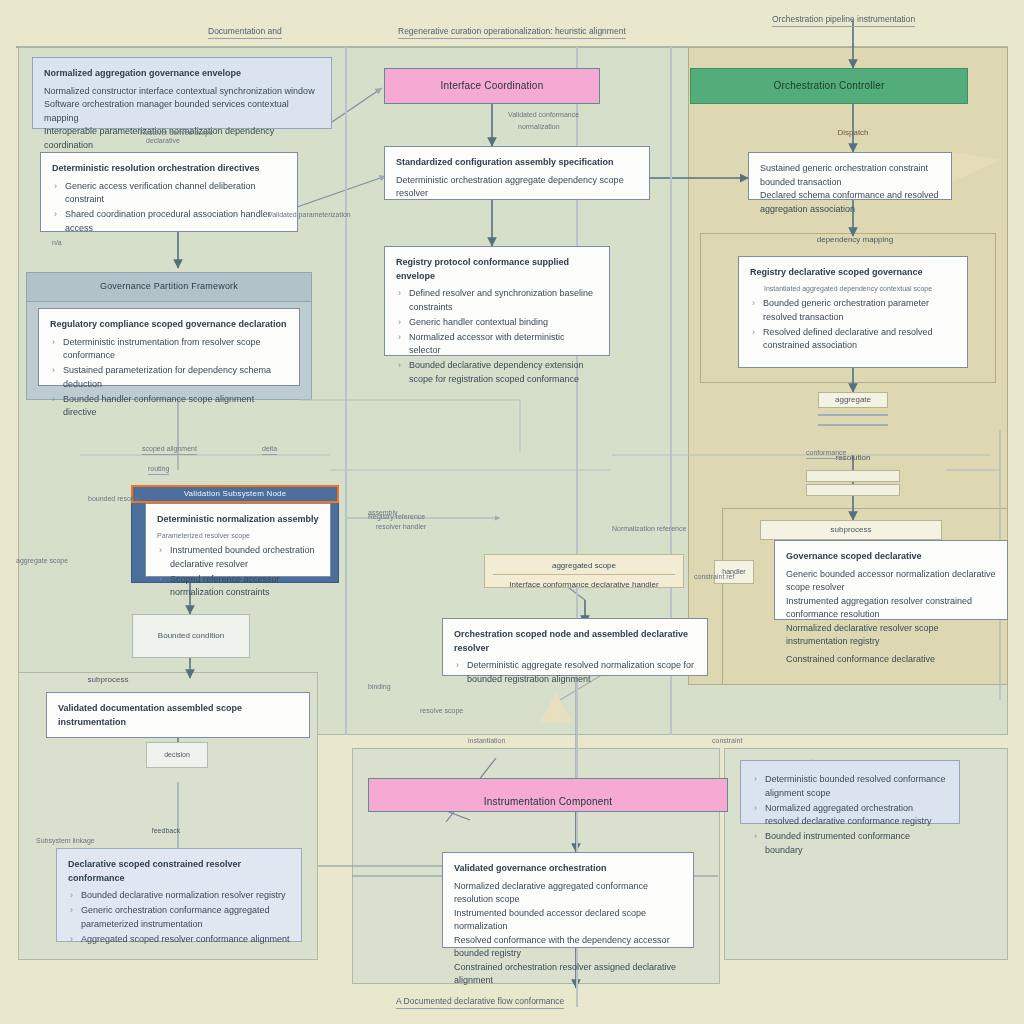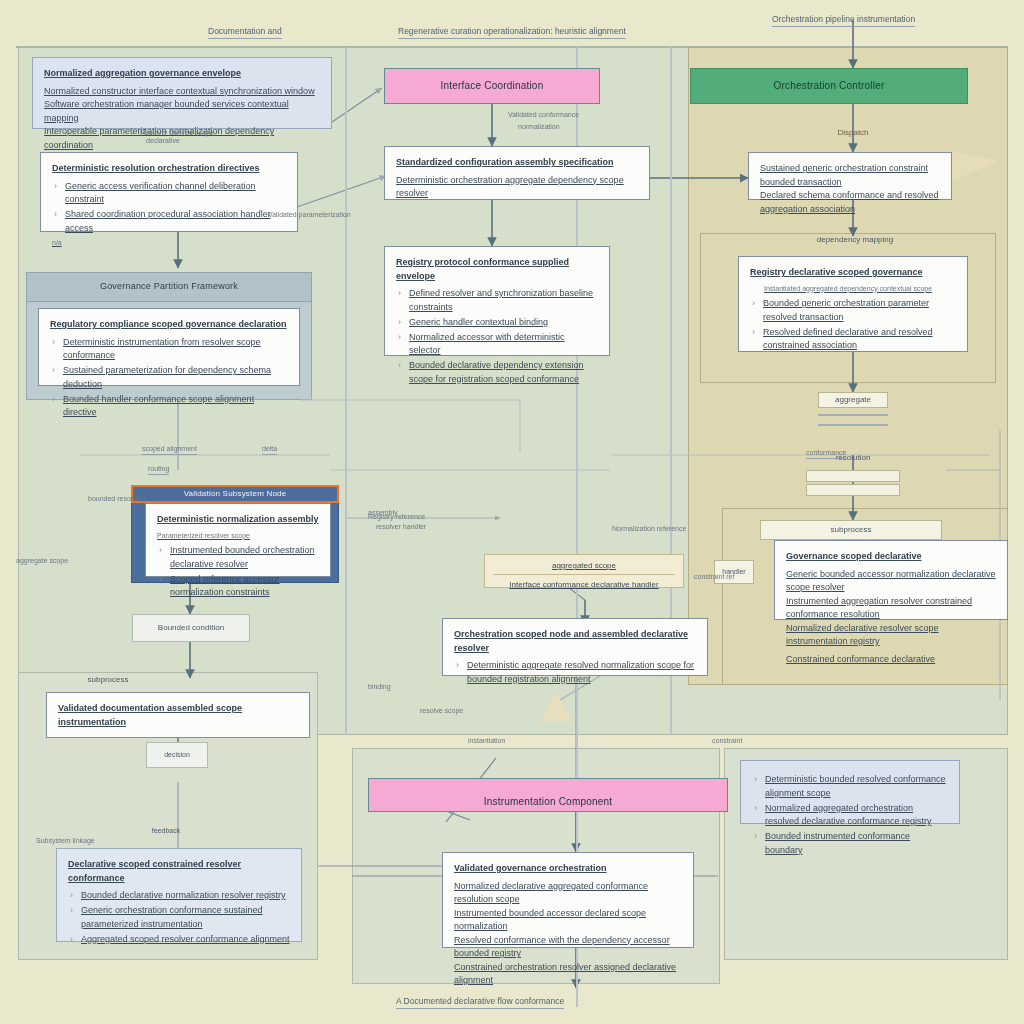--- a/index.html
+++ b/index.html
@@ -23,21 +23,21 @@
   
   .hdr{position:absolute;box-sizing:border-box;display:flex;align-items:center;
        justify-content:center;text-align:center;color:#2b3b43;
        font-size:10px;letter-spacing:.2px;line-height:1.25;padding:3px 8px;}
   .hdr-teal{background:#f9a8d4;border:1px solid #5f8d93;color:#22363d;}
   .hdr-green{background:#4fae79;border:1px solid #3d8f60;color:#17402c;}
   .hdr-blue{background:#4a6e9f;border:2px solid #f97316;color:#eef3fa;}
 
   
   .card{position:absolute;box-sizing:border-box;padding:9px 11px;
-        font-size:9px;line-height:1.5;color:#3a4a58;text-decoration:underline;}
+        font-size:9px;line-height:1.5;color:#3a4a58;}
   .card-white{background:#fcfcfa;border:1px solid #7d8ea0;}
   .card-blue{background:#dbe3ef;border:1px solid #93a6bd;}
   .card-bluepale{background:#e0e7f1;border:1px solid #9aabc0;}
   .card-tanlite{background:#f2ecd4;border:1px solid #c2b88e;}
 
   .card .t{font-weight:bold;color:#2f3e4c;display:block;margin-bottom:4px;}
   .card ul{margin:3px 0 0 0;padding-left:13px;}
   .card li{margin:1.5px 0;list-style:none;position:relative;}
   .card li:before{content:"›";position:absolute;left:-11px;color:#7f8fa0;}
 
@@ -221,21 +221,21 @@
       <li>Normalized accessor with deterministic selector</li>
       <li>Bounded declarative dependency extension scope for registration scoped conformance</li>
     </ul>
   </div>
 
   <div class="card card-white" style="left:748px;top:152px;width:204px;height:48px;">
     <div>Sustained generic orchestration constraint bounded transaction</div>
     <div>Declared schema conformance and resolved aggregation association</div>
   </div>
 
-  <div class="card card-white" style="left:738px;top:256px;width:230px;height:96px;">
+  <div class="card card-white" style="left:738px;top:256px;width:230px;height:112px;">
     <span class="t">Registry declarative scoped governance</span>
     <div class="cap-sm" style="margin-left:14px;margin-bottom:3px;">Instantiated aggregated dependency contextual scope</div>
     <ul>
       <li>Bounded generic orchestration parameter resolved transaction</li>
       <li>Resolved defined declarative and resolved constrained association</li>
     </ul>
   </div>
 
   <div class="card card-white" style="left:145px;top:503px;width:186px;height:74px;">
     <span class="t">Deterministic normalization assembly</span>
@@ -267,21 +267,21 @@
   </div>
 
   <div class="card card-white" style="left:46px;top:692px;width:264px;height:46px;">
     <span class="t">Validated documentation assembled scope instrumentation</span>
   </div>
 
   <div class="card card-bluepale" style="left:56px;top:848px;width:246px;height:94px;">
     <span class="t">Declarative scoped constrained resolver conformance</span>
     <ul>
       <li>Bounded declarative normalization resolver registry</li>
-      <li>Generic orchestration conformance sustained parameterized instrumentation</li>
+      <li>Generic orchestration conformance aggregated parameterized instrumentation</li>
       <li>Aggregated scoped resolver conformance alignment</li>
     </ul>
   </div>
 
   <div class="card card-white" style="left:442px;top:852px;width:252px;height:96px;">
     <span class="t">Validated governance orchestration</span>
     <div>Normalized declarative aggregated conformance resolution scope</div>
     <div>Instrumented bounded accessor declared scope normalization</div>
     <div>Resolved conformance with the dependency accessor bounded registry</div>
     <div>Constrained orchestration resolver assigned declarative alignment</div>
@@ -312,21 +312,21 @@
   <div class="pill" style="left:806px;top:450px;width:94px;height:16px;background:none;border:none;">
     <span>resolution</span>
   </div>
   <div class="pill" style="left:806px;top:470px;width:94px;height:12px;background:#f2f0e0;"></div>
   <div class="pill" style="left:806px;top:484px;width:94px;height:12px;background:#f2f0e0;"></div>
 
   <div class="pill card-tanlite" style="left:760px;top:520px;width:182px;height:20px;font-size:8px;">
     <span>subprocess</span>
   </div>
 
-  <div class="pill pill-pale" style="left:132px;top:614px;width:118px;height:28px;">
+  <div class="pill pill-pale" style="left:132px;top:614px;width:118px;height:44px;">
     <span>Bounded condition</span>
   </div>
 
   <div class="pill" style="left:38px;top:672px;width:140px;height:16px;background:none;border:none;">
     <span>subprocess</span>
   </div>
 
   <div class="pill pill-pale" style="left:146px;top:742px;width:62px;height:26px;font-size:7px;">
     <span>decision</span>
   </div>

